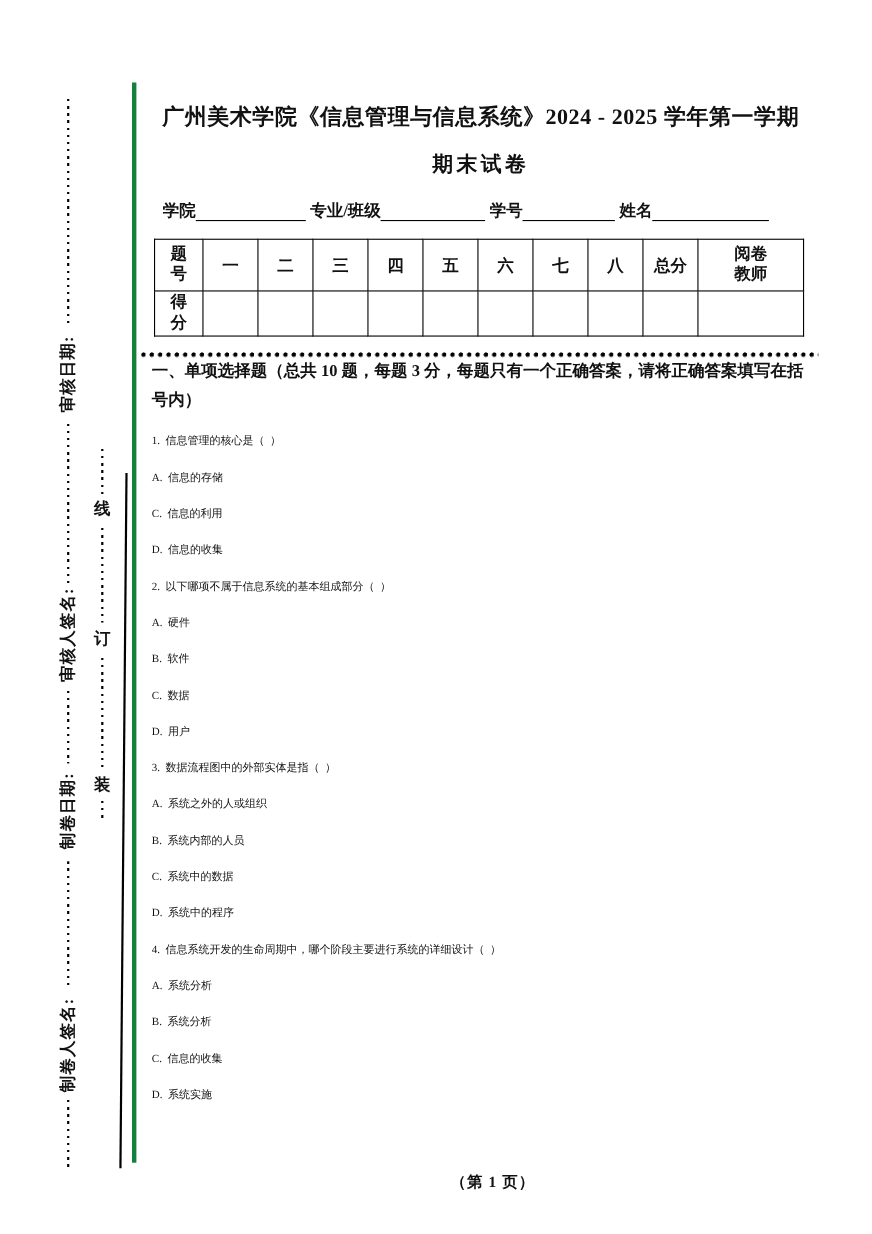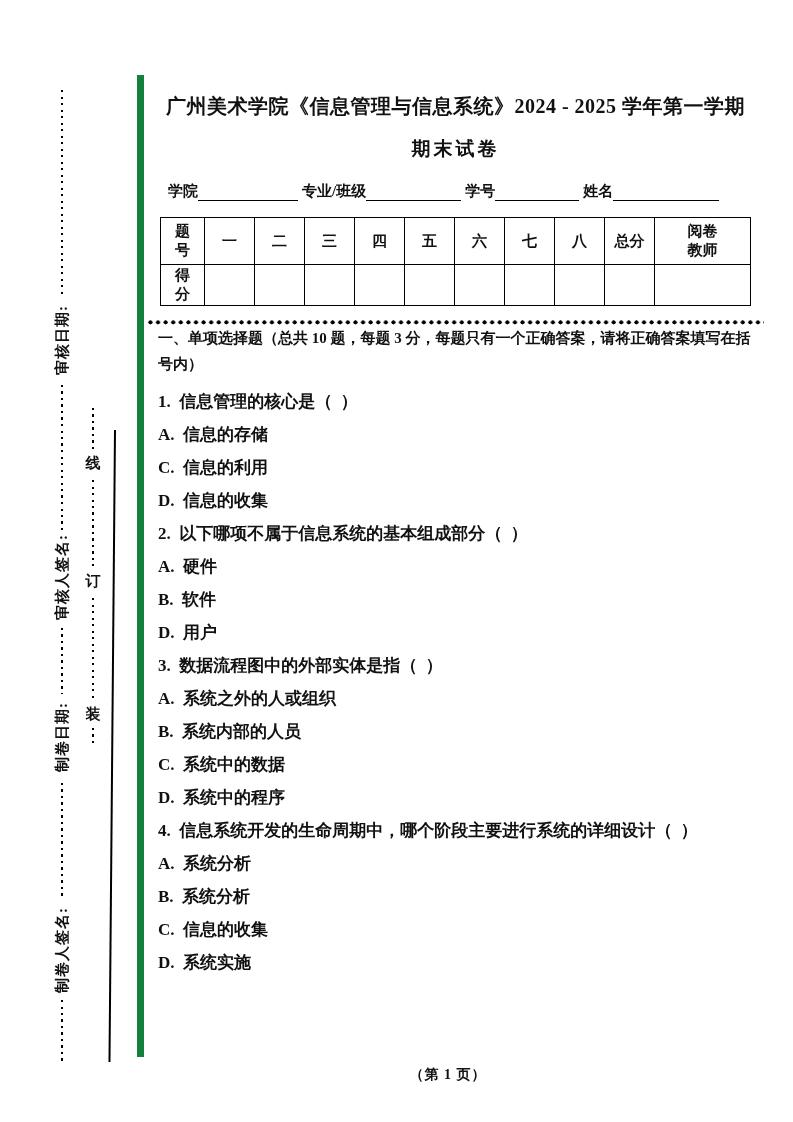--- a/index.html
+++ b/index.html
@@ -36,25 +36,25 @@
   }
   .solid-vline {
     position: absolute;
     width: 2px;
     background: #000;
   }
 
   
   .content {
     position: absolute;
-    left: 137px;
+    left: 120px;
     top: 75px;
     width: 630px;
     height: 982px;
-    border-left: 7px solid #15803d;
+    border-left: 4px solid #15803d;
     padding: 18px 14px 0 14px;
   }
   .title1 {
     text-align: center;
     font-size: 20px;
     font-weight: 700;
     letter-spacing: 0.5px;
   }
   .title2 {
     text-align: center;
@@ -113,22 +113,22 @@
 
   .section-heading {
     margin-top: 0;
     font-size: 15px;
     font-weight: 700;
     line-height: 1.75;
     white-space: pre-wrap;
   }
   .line {
     margin-top: 15px;
-    font-size: 17px;
-    font-weight: 700;
+    font-size: 10px;
+    font-weight: 400;
     line-height: 18px;
     white-space: pre-wrap;
   }
 
   .footer {
     position: absolute;
     left: 133px;
     top: 1066px;
     width: 630px;
     text-align: center;
@@ -223,20 +223,21 @@
       <div class="line">1.  信息管理的核心是（  ）</div>
       <div class="line">A.  信息的存储</div>
       <div class="line">C.  信息的利用</div>
       <div class="line">D.  信息的收集</div>
     </div>
 
     <div>
       <div class="line">2.  以下哪项不属于信息系统的基本组成部分（  ）</div>
       <div class="line">A.  硬件</div>
       <div class="line">B.  软件</div>
+      <div class="line">C.  数据</div>
       <div class="line">D.  用户</div>
     </div>
 
     <div>
       <div class="line">3.  数据流程图中的外部实体是指（  ）</div>
       <div class="line">A.  系统之外的人或组织</div>
       <div class="line">B.  系统内部的人员</div>
       <div class="line">C.  系统中的数据</div>
       <div class="line">D.  系统中的程序</div>
     </div>

